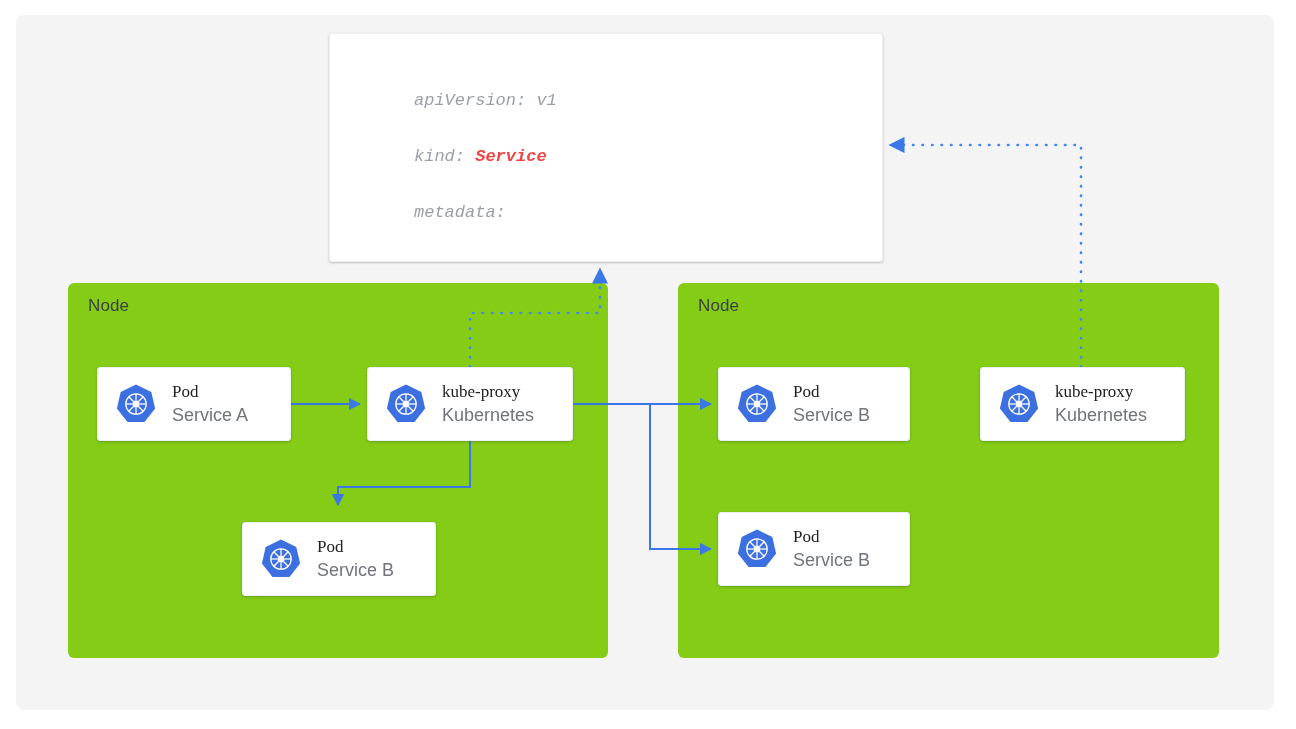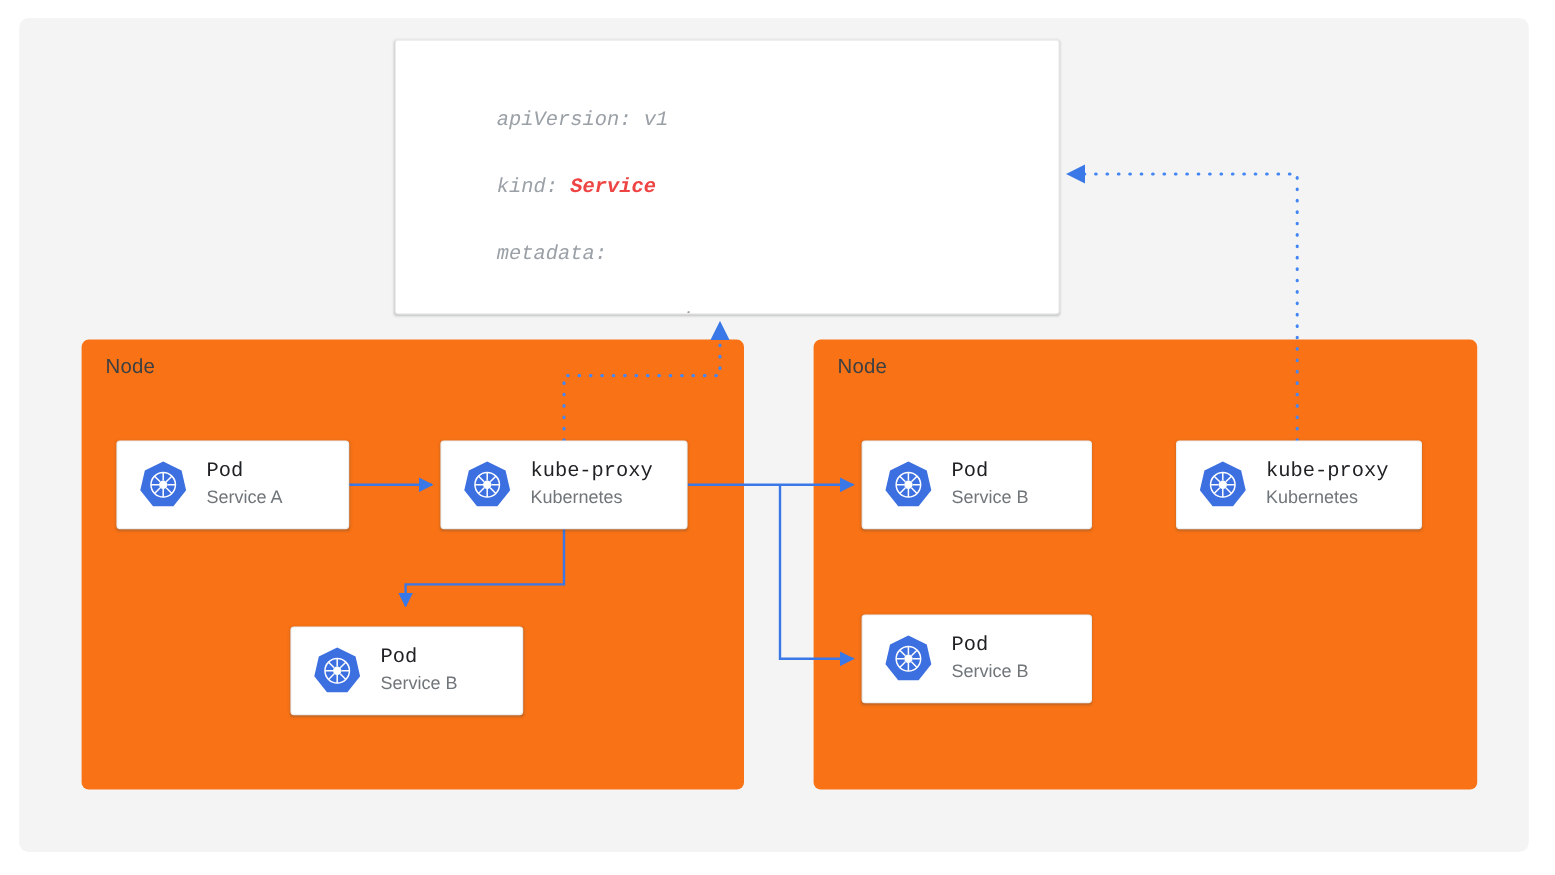--- a/index.html
+++ b/index.html
@@ -27,23 +27,22 @@
     top: 15px;
     width: 1258px;
     height: 695px;
     background: #f4f4f4;
     border-radius: 8px;
   }
 
   
   .node-box {
     position: absolute;
-    background: #f97316;
+    background: #84cc16;
     border-radius: 6px;
-    padding-left: 12px;
   }
   .node-label {
     position: absolute;
     left: 20px;
     top: 13px;
     font-size: 17px;
     color: #3c4043;
     font-family: "Liberation Sans", sans-serif;
     letter-spacing: .1px;
   }
@@ -68,25 +67,25 @@
   .card .card-text {
     margin-left: 14px;
     display: flex;
     flex-direction: column;
     justify-content: center;
     line-height: 1.25;
   }
   .card .card-title {
     font-size: 17px;
     color: #202124;
-    font-family: Liberation Mono, monospace;
+    font-family: Liberation Serif, serif;
     white-space: nowrap;
   }
   .card .card-sub {
-    font-size: 15px;
+    font-size: 18px;
     color: #70757a;
     font-family: "Liberation Sans", sans-serif;
     white-space: nowrap;
     margin-top: 2px;
   }
 
   
   .code-card {
     position: absolute;
     left: 329px;

